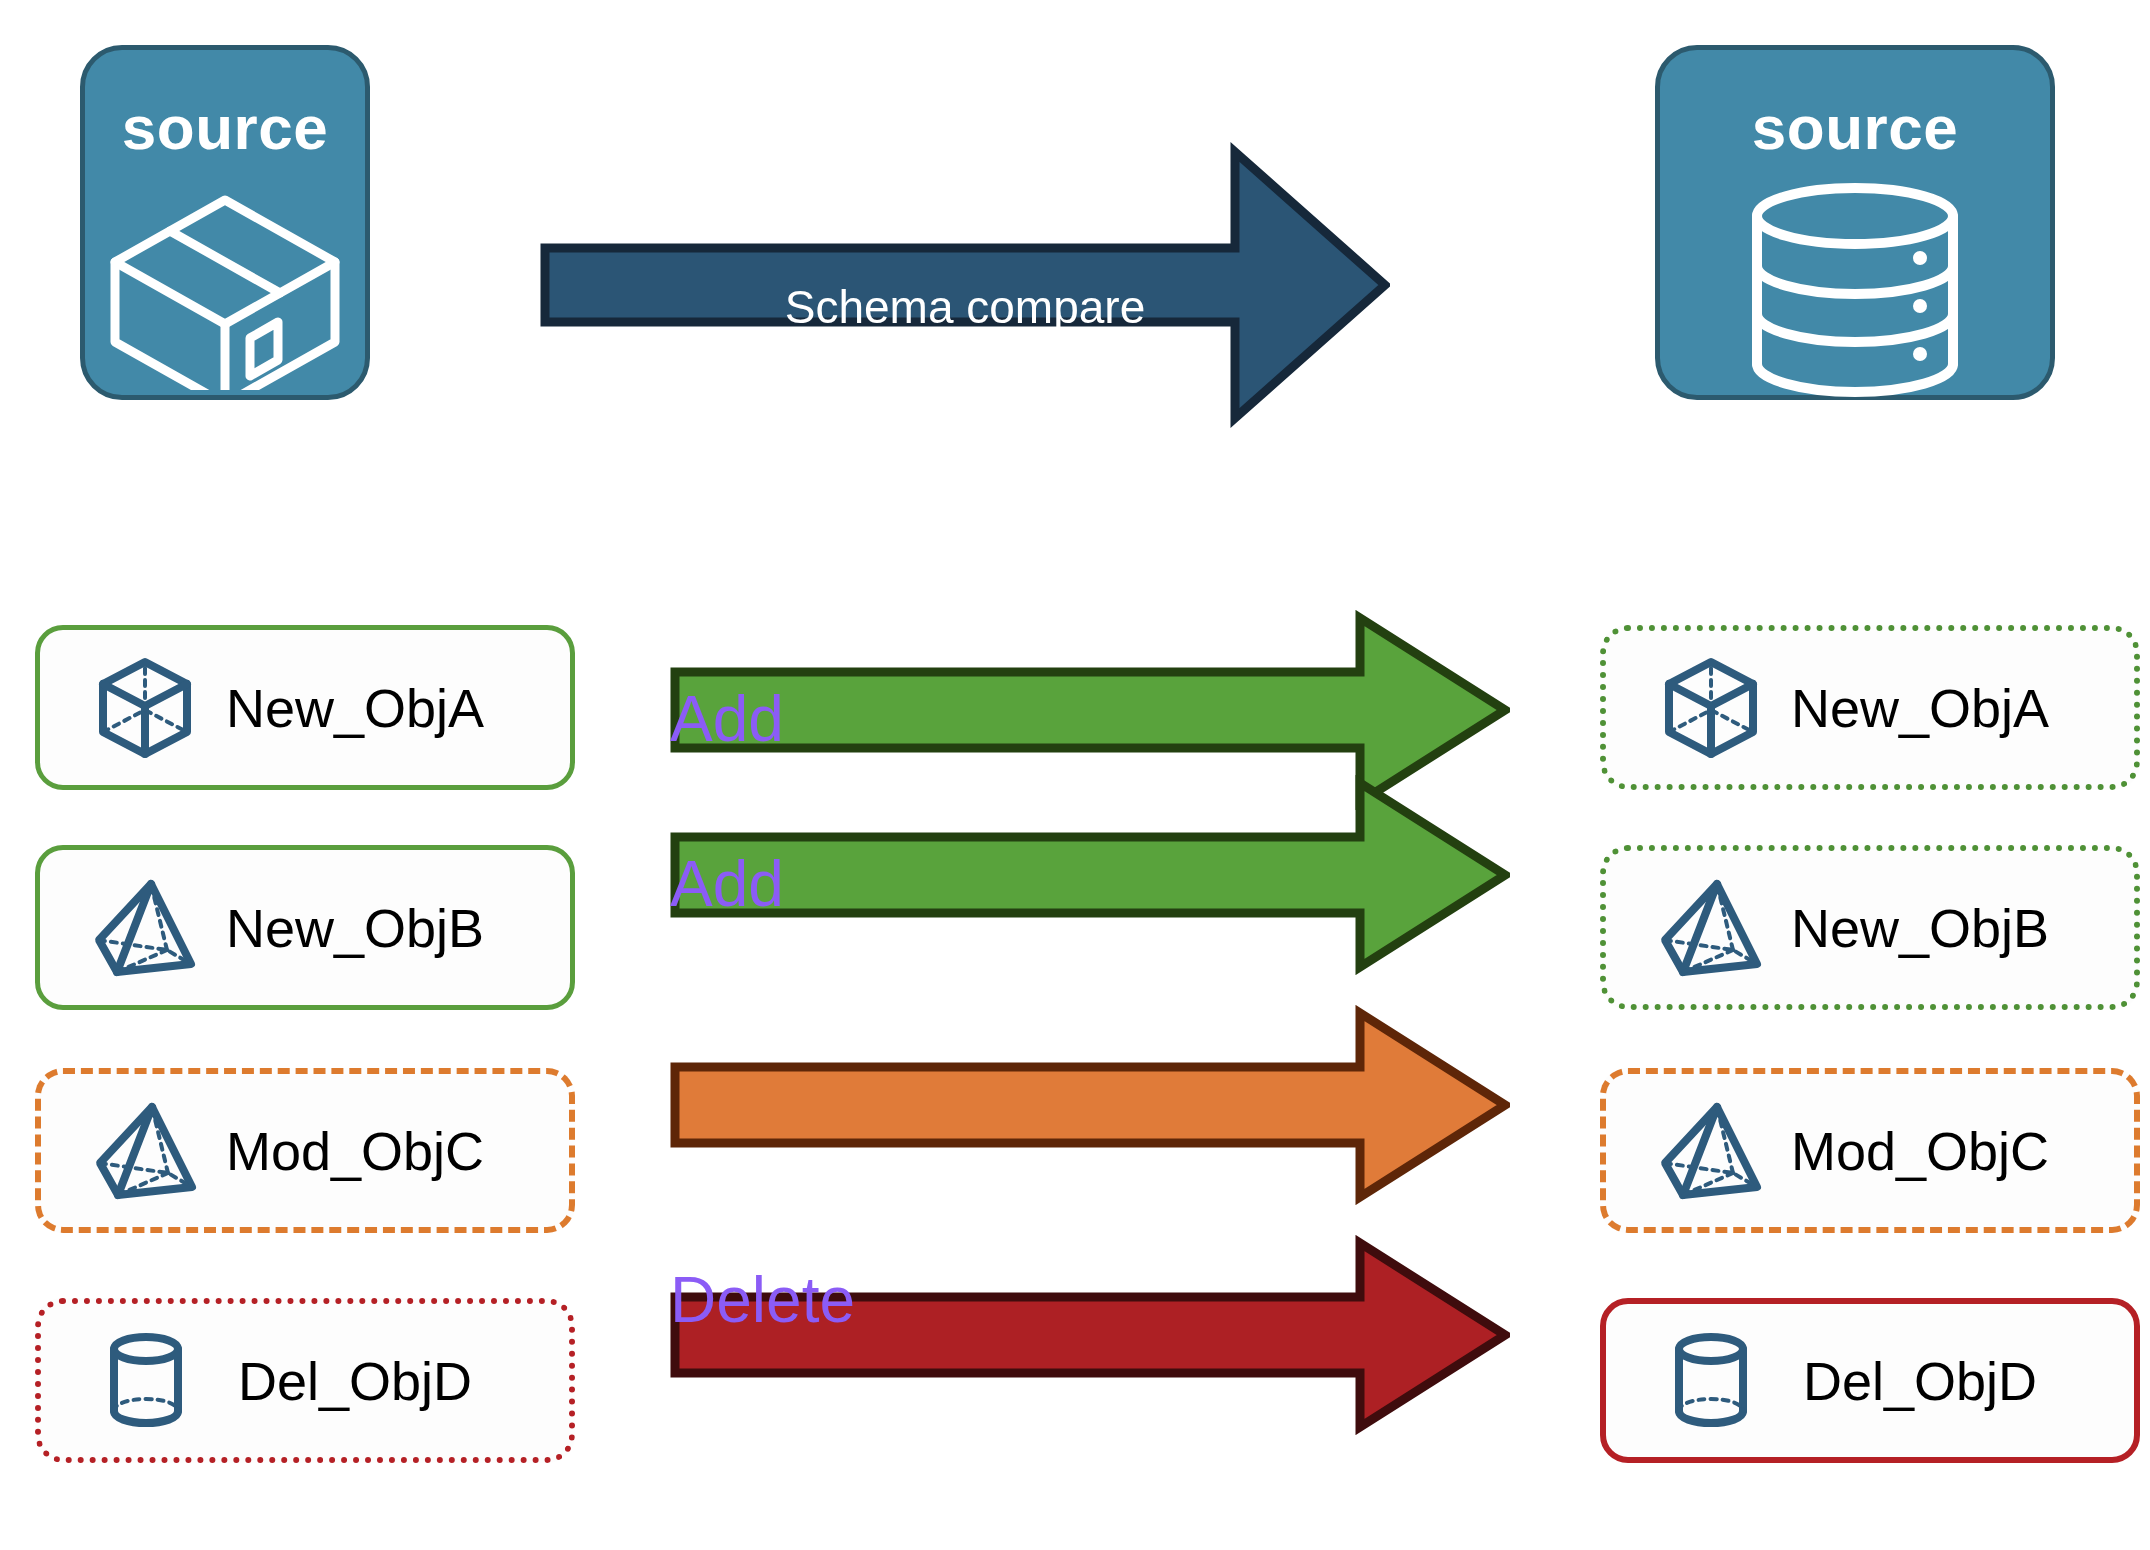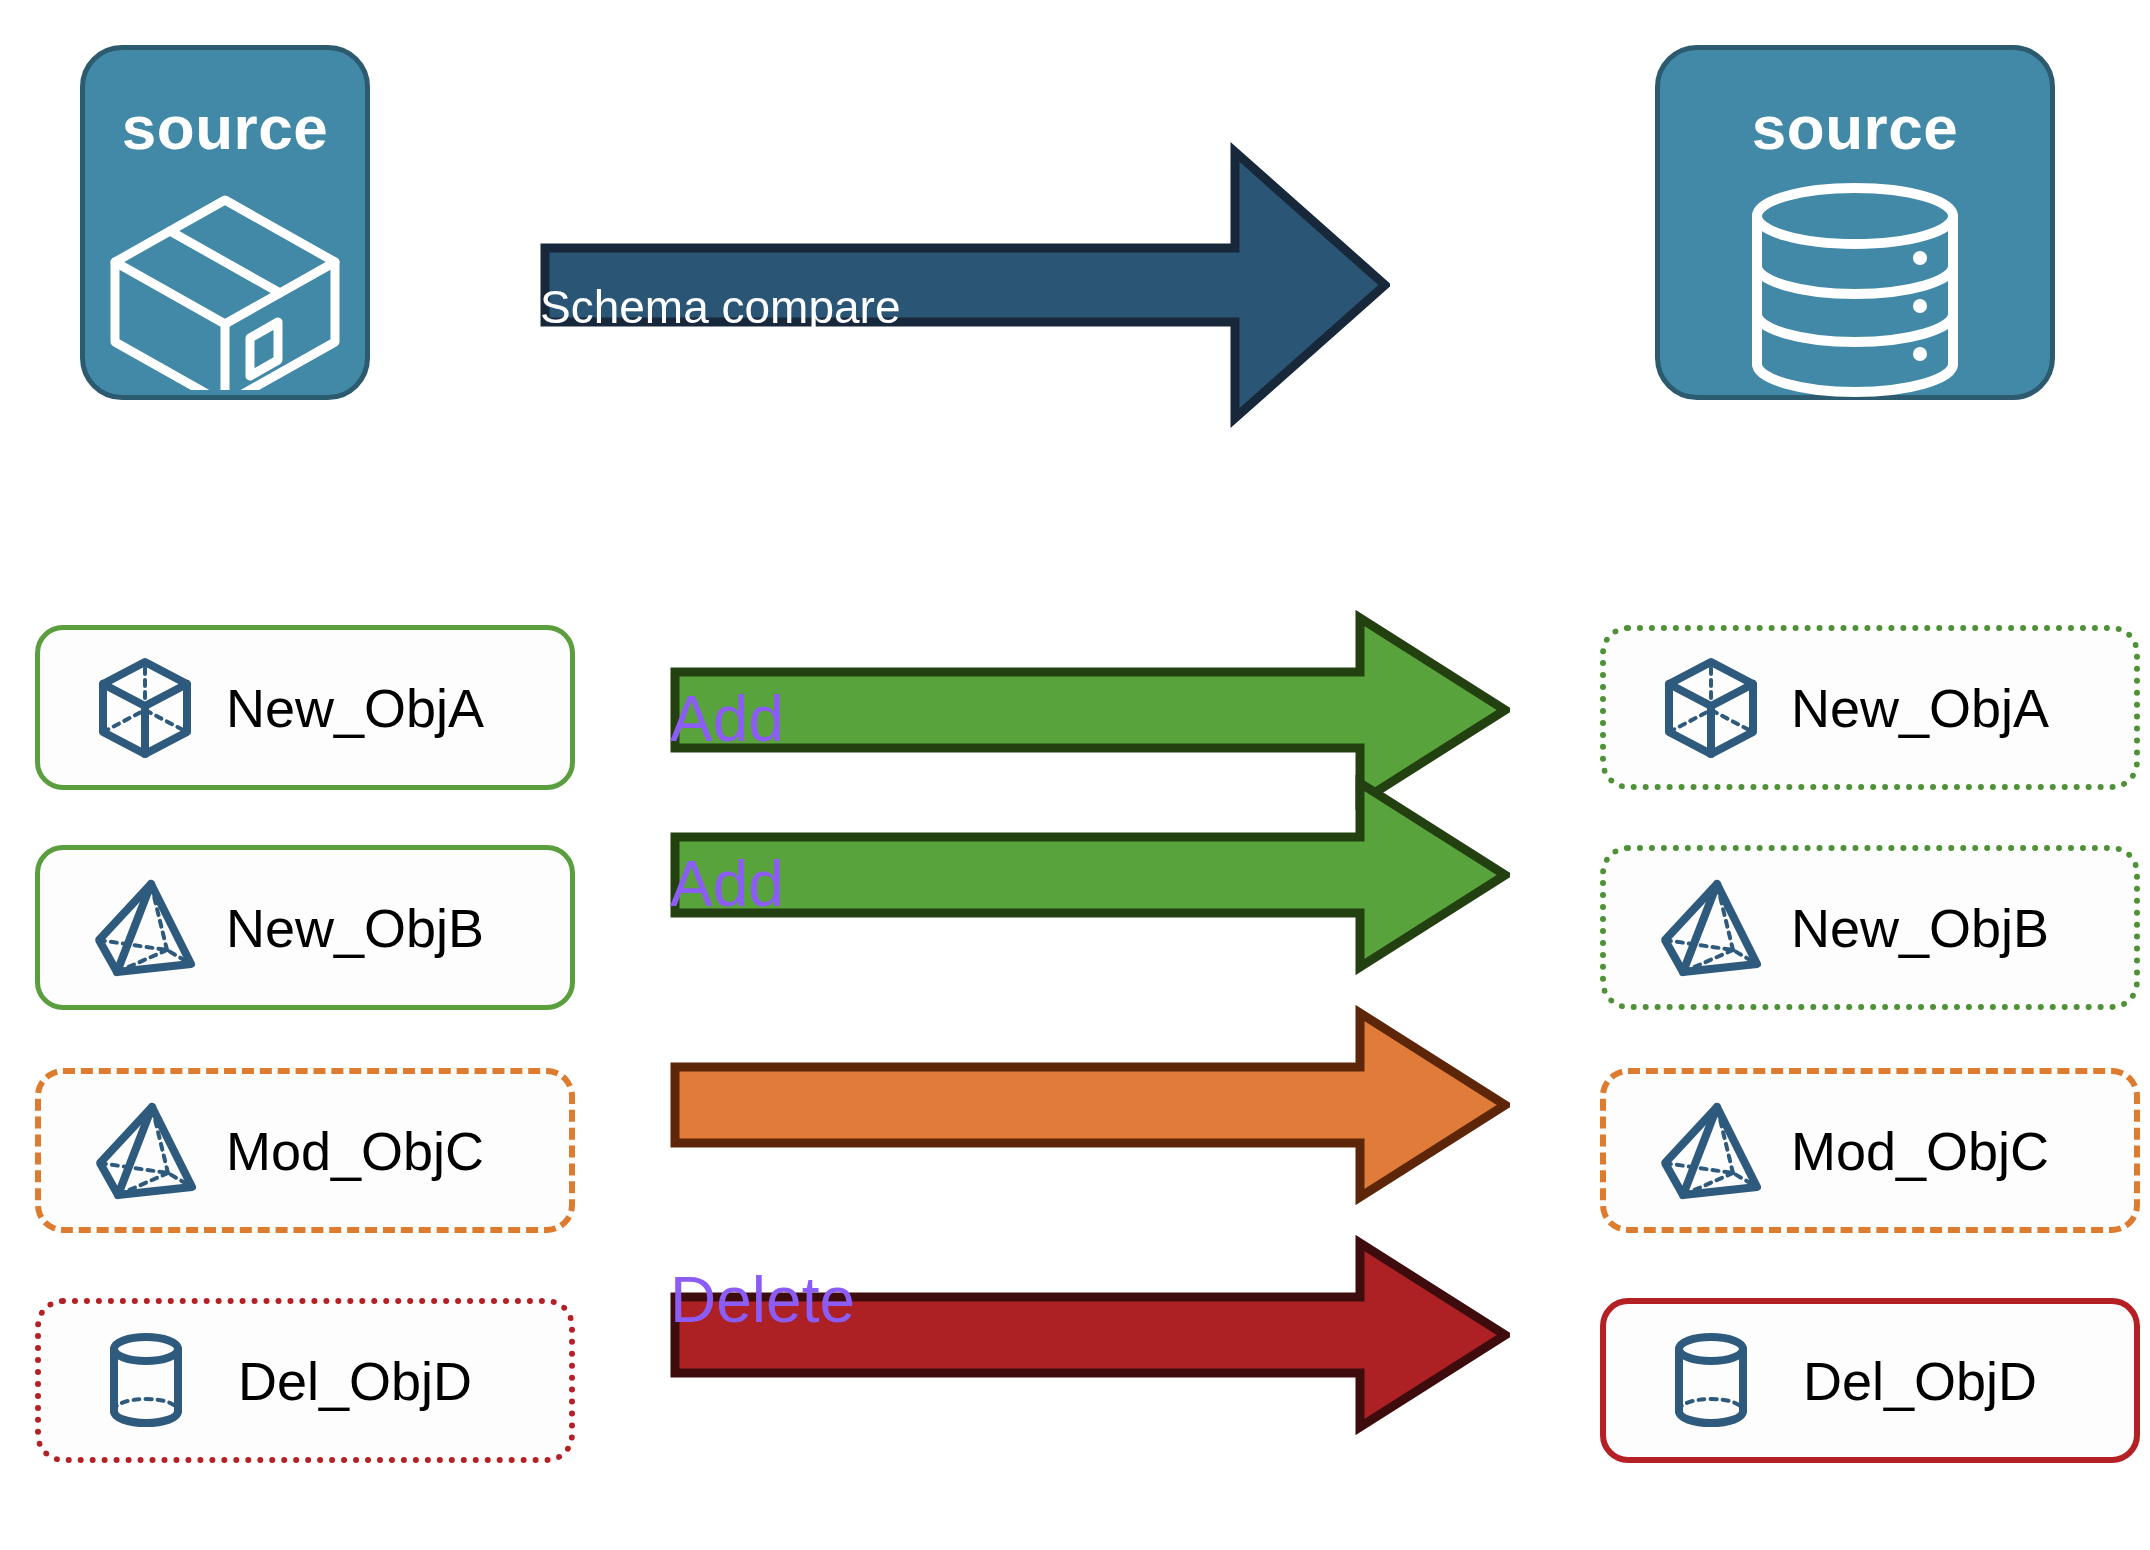--- a/index.html
+++ b/index.html
@@ -34,21 +34,21 @@
 
   
   #compare-arrow{position:absolute;left:540px;top:140px;width:850px;height:290px;}
   .arrow-label{
     position:absolute;
     color:#ffffff;
     font-size:46px;
     white-space:nowrap;
     pointer-events:none;
   }
-  #compare-label{left:540px;top:280px;width:850px;text-align:left;}
+  #compare-label{left:540px;top:280px;width:850px;text-align:center;}
 
   
   .obj-box{
     position:absolute;
     box-sizing:border-box;
     background:#fdfdfd;
     border-radius:28px;
     display:flex;
     align-items:center;
   }

